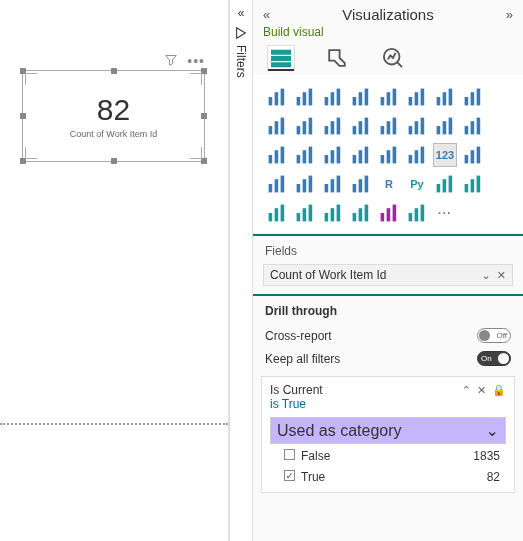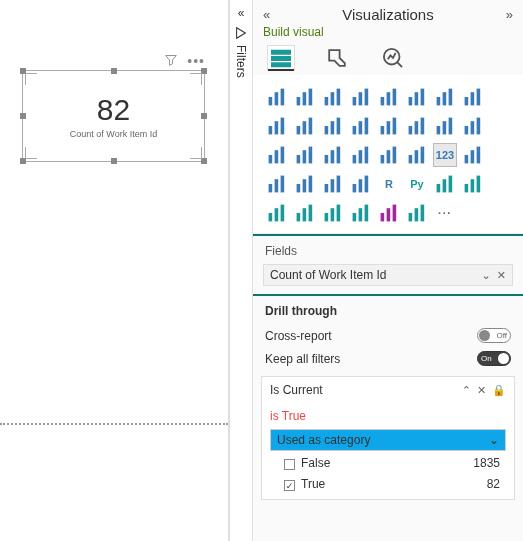--- a/index.html
+++ b/index.html
@@ -44,23 +44,23 @@
 .row{display:flex;align-items:center;justify-content:space-between;padding:4px 12px;font-size:12px}
 .toggle{width:34px;height:15px;border-radius:8px;background:#fff;border:1px solid #888;position:relative;font-size:8px;display:flex;align-items:center;cursor:pointer}
 .toggle .knob{width:11px;height:11px;border-radius:50%;background:#888;position:absolute}
 .toggle.off{justify-content:flex-end;padding-right:3px}
 .toggle.off .knob{left:1px}
 .toggle.on{background:#404040;color:#fff;border-color:#333;padding-left:3px}
 .toggle.on .knob{right:1px;background:#fff}
 .drill{margin:6px 8px 0;border:1px solid #ddd;background:#fff;padding:6px 8px;font-size:12px}
 .drill-hdr{display:flex;justify-content:space-between;align-items:center}
 .drill-hdr .icons{display:flex;gap:6px;color:#666;font-size:11px}
-.sel-box{margin-top:6px;border:1px solid #ccc;padding:3px 6px;display:flex;justify-content:space-between;align-items:center;font-size:12px;cursor:pointer;background:#0ea5e9}
+.sel-box{margin-top:6px;border:1px solid #ccc;padding:3px 6px;display:flex;justify-content:space-between;align-items:center;font-size:16px;cursor:pointer;background:#c4b5fd}
 .valrow{display:flex;align-items:center;justify-content:space-between;padding:2px 6px 2px 14px;font-size:12px;margin-top:3px}
-.valrow .l{display:flex;align-items:flex-end;gap:6px}
+.valrow .l{display:flex;align-items:flex-start;gap:6px}
 .cb{width:11px;height:11px;border:1px solid #888;display:inline-flex;align-items:center;justify-content:center;font-size:9px;color:#333;cursor:pointer}
 svg{width:100%;height:100%}
 </style>
 </head>
 <body>
 
 <div class="canvas">
   <div class="card-top">
     <span><svg class="funnel" viewBox="0 0 16 16">
           <path d="M1 2h14l-5 6v5l-4 2v-7z" fill="none" stroke="currentColor" stroke-width="1.2"></path>
@@ -401,21 +401,21 @@
 
   <div class="drill">
     <div class="drill-hdr">
       <span>Is Current</span>
       <span class="icons">
         <span>⌃</span>
         <span>✕</span>
         <span>🔒</span>
       </span>
     </div>
-    <div style="color:#ef4444;margin-top:12px">is True</div>
+    <div style="color:#0369a1;margin-top:0">is True</div>
     <div class="sel-box">
       <span>Used as category</span>
       <span>⌄</span>
     </div>
     <div id="vals">
         <div class="valrow">
           <span class="l">
             <span class="cb"></span>
             <span>False</span>
           </span>

